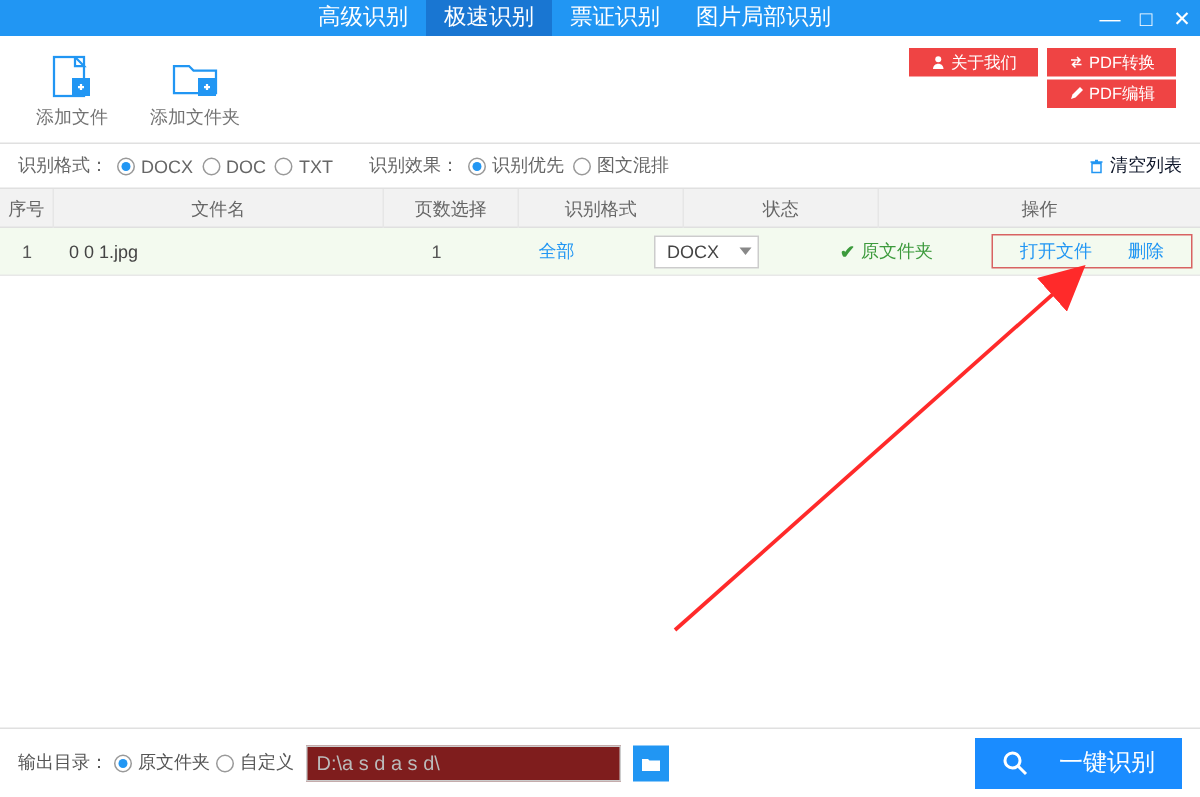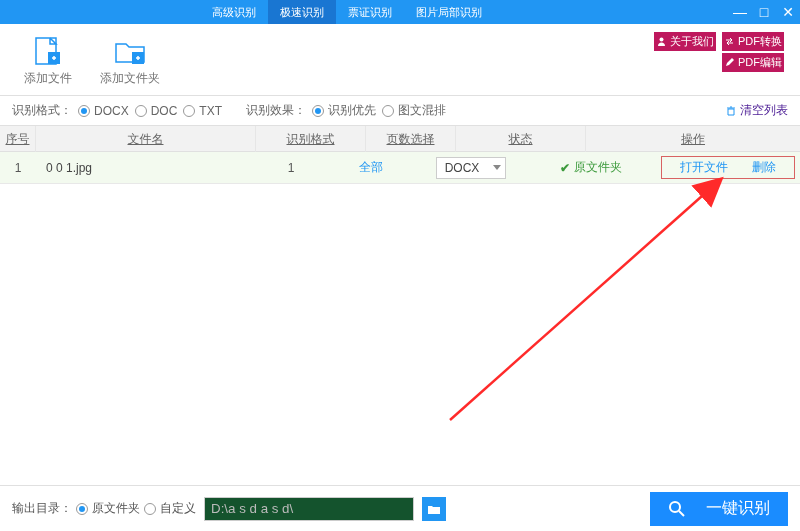--- a/index.html
+++ b/index.html
@@ -1,42 +1,42 @@
 <!DOCTYPE html>
 <html><head>
 <meta charset="utf-8">
 <style>
 * { margin: 0; padding: 0; box-sizing: border-box; font-family: "Microsoft YaHei", Arial, sans-serif; }
 body { background: #fff; width: 800px; height: 531px; overflow: hidden; font-size: 12px; color: #555; }
 
 .titlebar { height: 24px; background: #2196f3; display: flex; align-items: center; }
 .titlebar-logo { width: 200px; height: 24px; background: linear-gradient(90deg,#2196f3,#2196f3); }
 .tabs { display: flex; height: 24px; }
-.tab { padding: 0 12px; line-height: 24px; color: #fff; cursor: pointer; font-size: 11px; }
+.tab { padding: 0 12px; line-height: 24px; color: #fff; cursor: pointer; font-size: 15px; }
 .tab.active { background: #1976d2; }
 .titlebar-right { margin-left: auto; display: flex; align-items: center; }
 .win-btn { width: 24px; height: 24px; display: flex; align-items: center; justify-content: center; color: #fff; cursor: pointer; font-size: 14px; }
 
 .toolbar { display: flex; padding: 8px 10px 4px; align-items: flex-start; border-bottom: 1px solid #e0e0e0; }
 .tool-btn { display: flex; flex-direction: column; align-items: center; padding: 4px 14px; cursor: pointer; color: #737373; }
 .tool-btn .icon { width: 36px; height: 30px; margin-bottom: 4px; }
 .tool-label { font-size: 12px; }
 .right-links { margin-left: auto; display: flex; flex-direction: column; gap: 2px; padding-right: 6px; }
-.link-pill { background: #be185d; color: #fff; padding: 2px 2px; font-size: 11px; cursor: pointer; display: flex; align-items: center; gap: 3px; }
+.link-pill { background: #ef4444; color: #fff; padding: 2px 14px; font-size: 11px; cursor: pointer; display: flex; align-items: center; gap: 3px; }
 .link-pill .mini-icon { width: 11px; height: 11px; }
 
 .options-row { display: flex; align-items: center; padding: 6px 12px; border-bottom: 1px solid #e0e0e0; font-size: 12px; color: #666; }
 .options-row .group { display: flex; align-items: center; gap: 6px; margin-right: 24px; }
 .radio { display: inline-flex; align-items: center; gap: 4px; cursor: pointer; }
 .radio-dot { width: 12px; height: 12px; border: 1px solid #999; border-radius: 50%; display: inline-flex; align-items: center; justify-content: center; }
 .radio-dot.checked::after { content:""; width:6px; height:6px; background:#2196f3; border-radius:50%; }
-.clear-list { margin-left: auto; color: #4c1d95; cursor: pointer; display: flex; align-items: center; gap: 3px; }
+.clear-list { margin-left: auto; color: #0f172a; cursor: pointer; display: flex; align-items: center; gap: 3px; }
 
 .table-head { display: flex; background: #f2f2f2; border-bottom: 1px solid #e0e0e0; height: 26px; align-items: center; color: #666; }
-.col { text-align: center; border-right: 1px solid #e6e6e6; line-height: 26px; font-size: 12px; text-decoration: underline; }
+.col { text-align: center; border-right: 1px solid #e6e6e6; line-height: 26px; font-size: 12px; }
 .col.seq { width: 36px; }
 .col.fname { width: 220px; }
 .col.pages { width: 70px; }
 .col.pgsel { width: 90px; }
 .col.fmt { width: 110px; }
 .col.status { width: 130px; }
 .col.ops { flex: 1; border-right: none; }
 
 .row { display: flex; height: 32px; align-items: center; background: #f3faef; border-bottom: 1px solid #e8e8e8; }
 .cell { text-align: center; font-size: 12px; }
@@ -48,21 +48,21 @@
 .cell.status { width: 130px; color: #3c9a3c; display: flex; align-items: center; justify-content: center; gap: 4px; }
 .cell.ops { flex: 1; display: flex; align-items: center; justify-content: center; gap: 20px; }
 .cell.ops .ops-box { border: 1px solid #d86262; padding: 2px 18px; display: flex; gap: 24px; }
 .ops-box span { color: #2196f3; cursor: pointer; }
 
 .select-box { display: inline-flex; align-items: center; border: 1px solid #ccc; background: #fff; height: 22px; padding: 0 4px 0 8px; cursor: pointer; gap: 14px; color: #444; }
 .select-box .caret { width:0; height:0; border-left:4px solid transparent; border-right:4px solid transparent; border-top:5px solid #888; }
 
 .footer { position: absolute; bottom: 0; left: 0; right: 0; height: 46px; border-top: 1px solid #e0e0e0; display: flex; align-items: center; padding: 0 12px; background: #fff; }
 .footer .group { display: flex; align-items: center; gap: 4px; }
-.output-input { border: 1px solid #ccc; height: 24px; width: 210px; padding: 0 6px; color: #bbb; background: #14532d; margin-left: 4px; }
+.output-input { border: 1px solid #ccc; height: 24px; width: 210px; padding: 0 6px; color: #bbb; background: #7f1d1d; margin-left: 4px; }
 .folder-btn { width: 24px; height: 24px; background: #2196f3; display: flex; align-items: center; justify-content: center; cursor: pointer; margin-left: 4px; }
 .recognize-btn { margin-left: auto; background: #1a8cff; color: #fff; height: 34px; padding: 0 18px; border: none; display: flex; align-items: center; gap: 20px; font-size: 16px; cursor: pointer; }
 
 .arrow-annot { position: absolute; pointer-events: none; }
 .check { color:#3c9a3c; font-weight:bold; }
 </style>
 </head>
 <body>
 
 <div class="titlebar">
@@ -157,22 +157,22 @@
     <svg width="12" height="12" viewBox="0 0 12 12">
         <path d="M3 4h6v6H3zM2 3h8M5 2h2" stroke="#2196f3" fill="none"></path>
       </svg>
     <span>清空列表</span>
   </div>
 </div>
 
 <div class="table-head">
   <div class="col seq">序号</div>
   <div class="col fname">文件名</div>
+  <div class="col pgsel">页数选择</div>
   <div class="col fmt">识别格式</div>
-  <div class="col pgsel">页数选择</div>
   <div class="col status">状态</div>
   <div class="col ops">操作</div>
 </div>
 
 <div class="row">
   <div class="cell seq">1</div>
   <div class="cell fname">0 0 1.jpg</div>
   <div class="cell pages">1</div>
   <div class="cell pgsel">全部</div>
   <div class="cell fmt">

